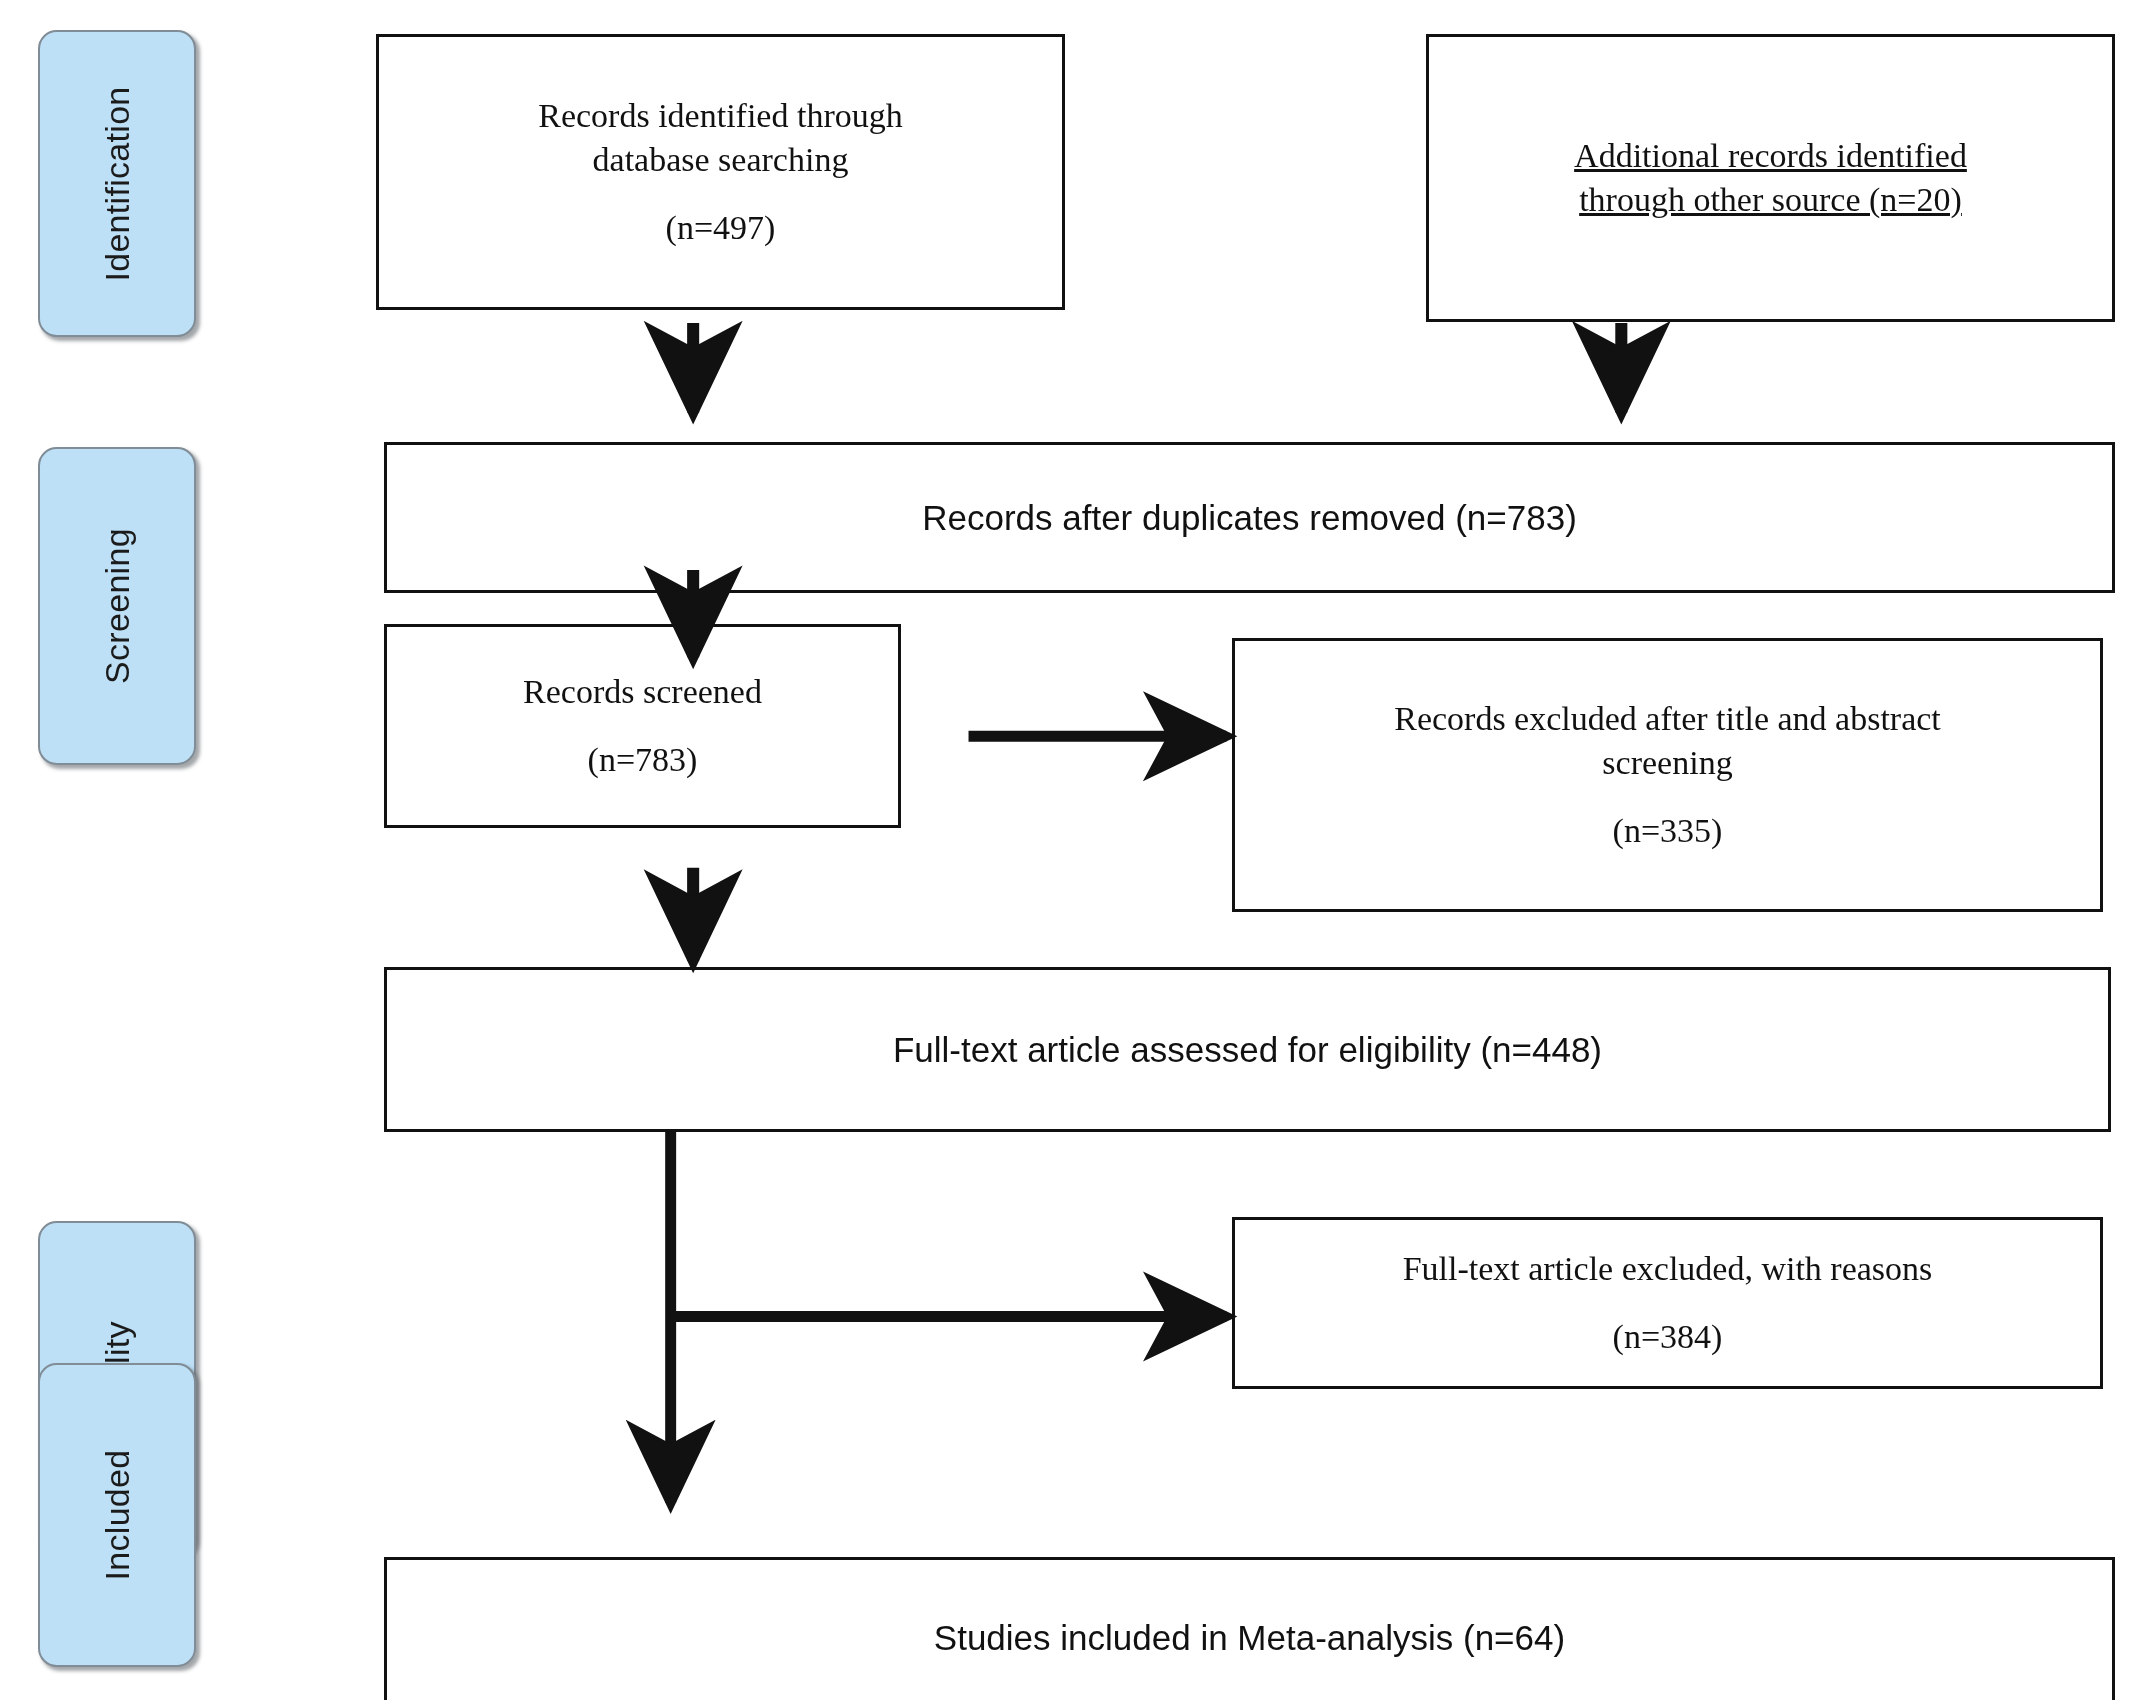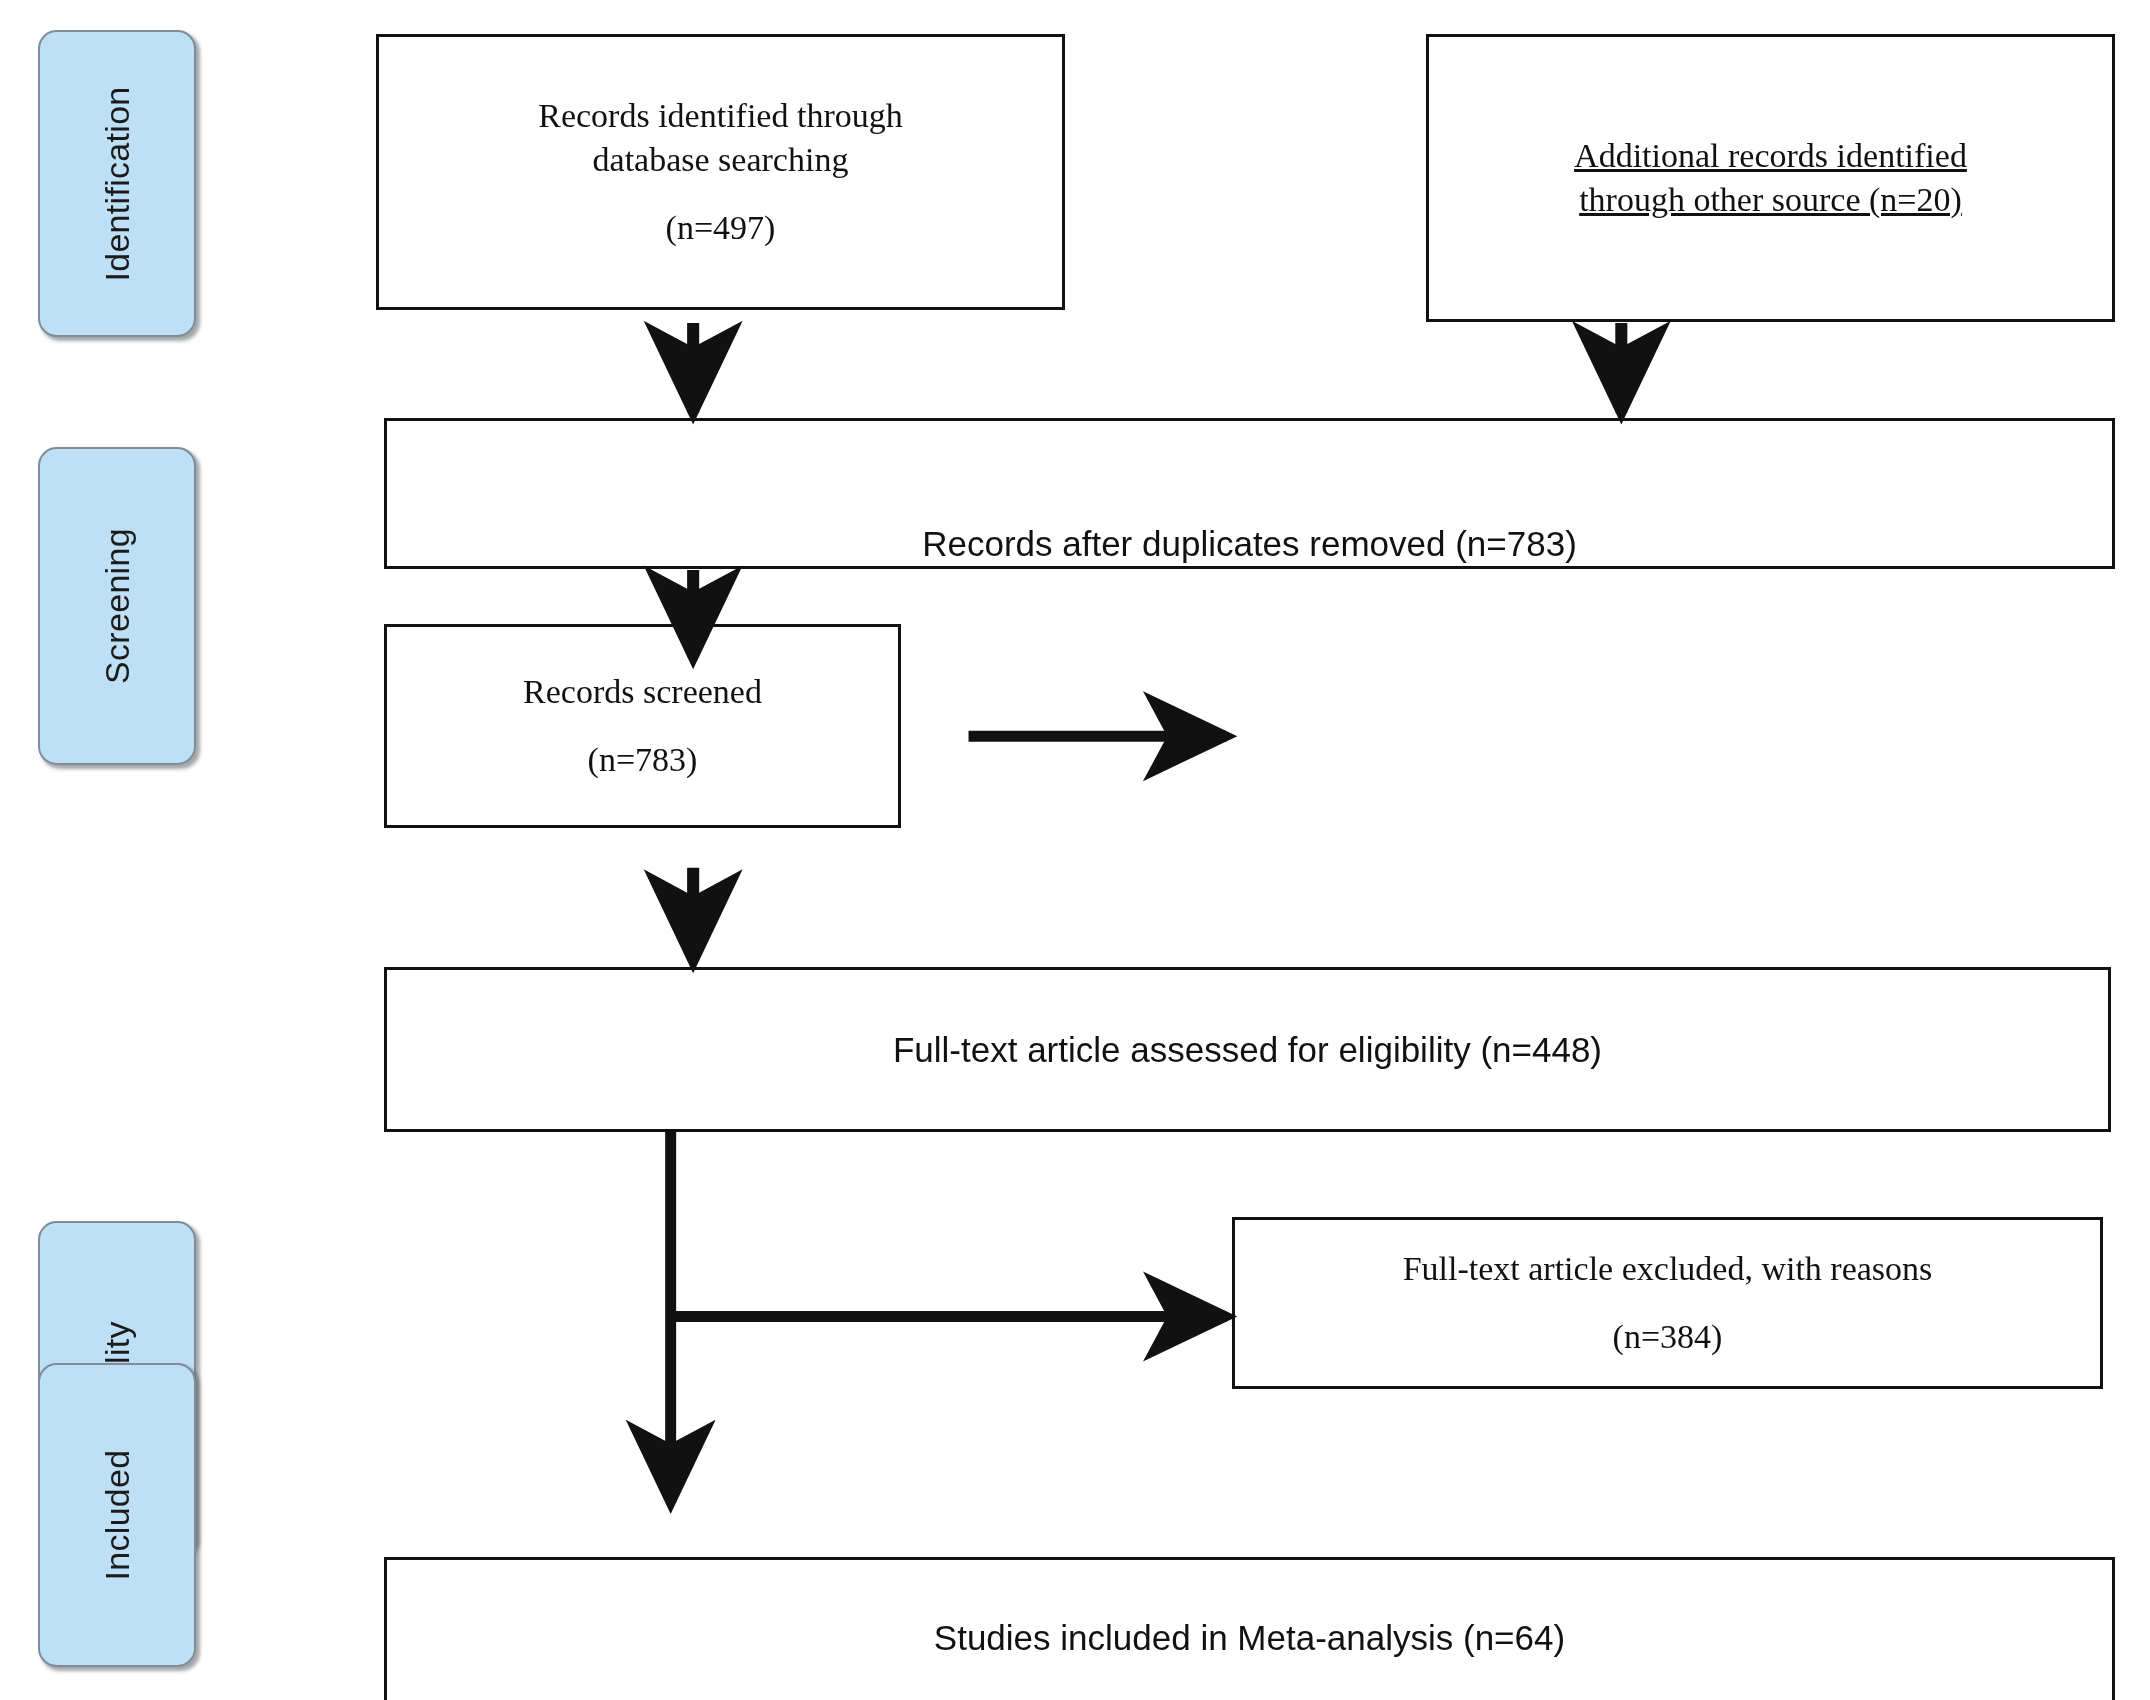--- a/index.html
+++ b/index.html
@@ -76,34 +76,42 @@
     </div>
   </div>
 
   <div class="box" style="left:1426px;top:34px;width:689px;height:288px;text-decoration:underline;">
     <div class="inner serif">
       <span>Additional records identified</span><br>
       <span>through other source (n=20)</span>
     </div>
   </div>
 
-  <div class="box" style="left:384px;top:418px;width:1731px;height:151px;align-items:flex-end;">
+  <div class="box" style="left:384px;top:442px;width:1731px;height:151px;">
     <div class="inner sans">
       <span>Records after duplicates removed (n=783)</span>
     </div>
   </div>
 
   <div class="box" style="left:384px;top:624px;width:517px;height:204px;">
     <div class="inner serif">
       <span>Records screened</span>
       <span class="gap"></span>
       <span>(n=783)</span>
     </div>
   </div>
 
+  <div class="box" style="left:1232px;top:638px;width:871px;height:274px;">
+    <div class="inner serif">
+      <span>Records excluded after title and abstract</span><br>
+      <span>screening</span>
+      <span class="gap"></span>
+      <span>(n=335)</span>
+    </div>
+  </div>
 
   <div class="box" style="left:384px;top:967px;width:1727px;height:165px;">
     <div class="inner sans">
       <span>Full-text article assessed for eligibility (n=448)</span>
     </div>
   </div>
 
   <div class="box" style="left:1232px;top:1217px;width:871px;height:172px;">
     <div class="inner serif">
       <span>Full-text article excluded, with reasons</span>

